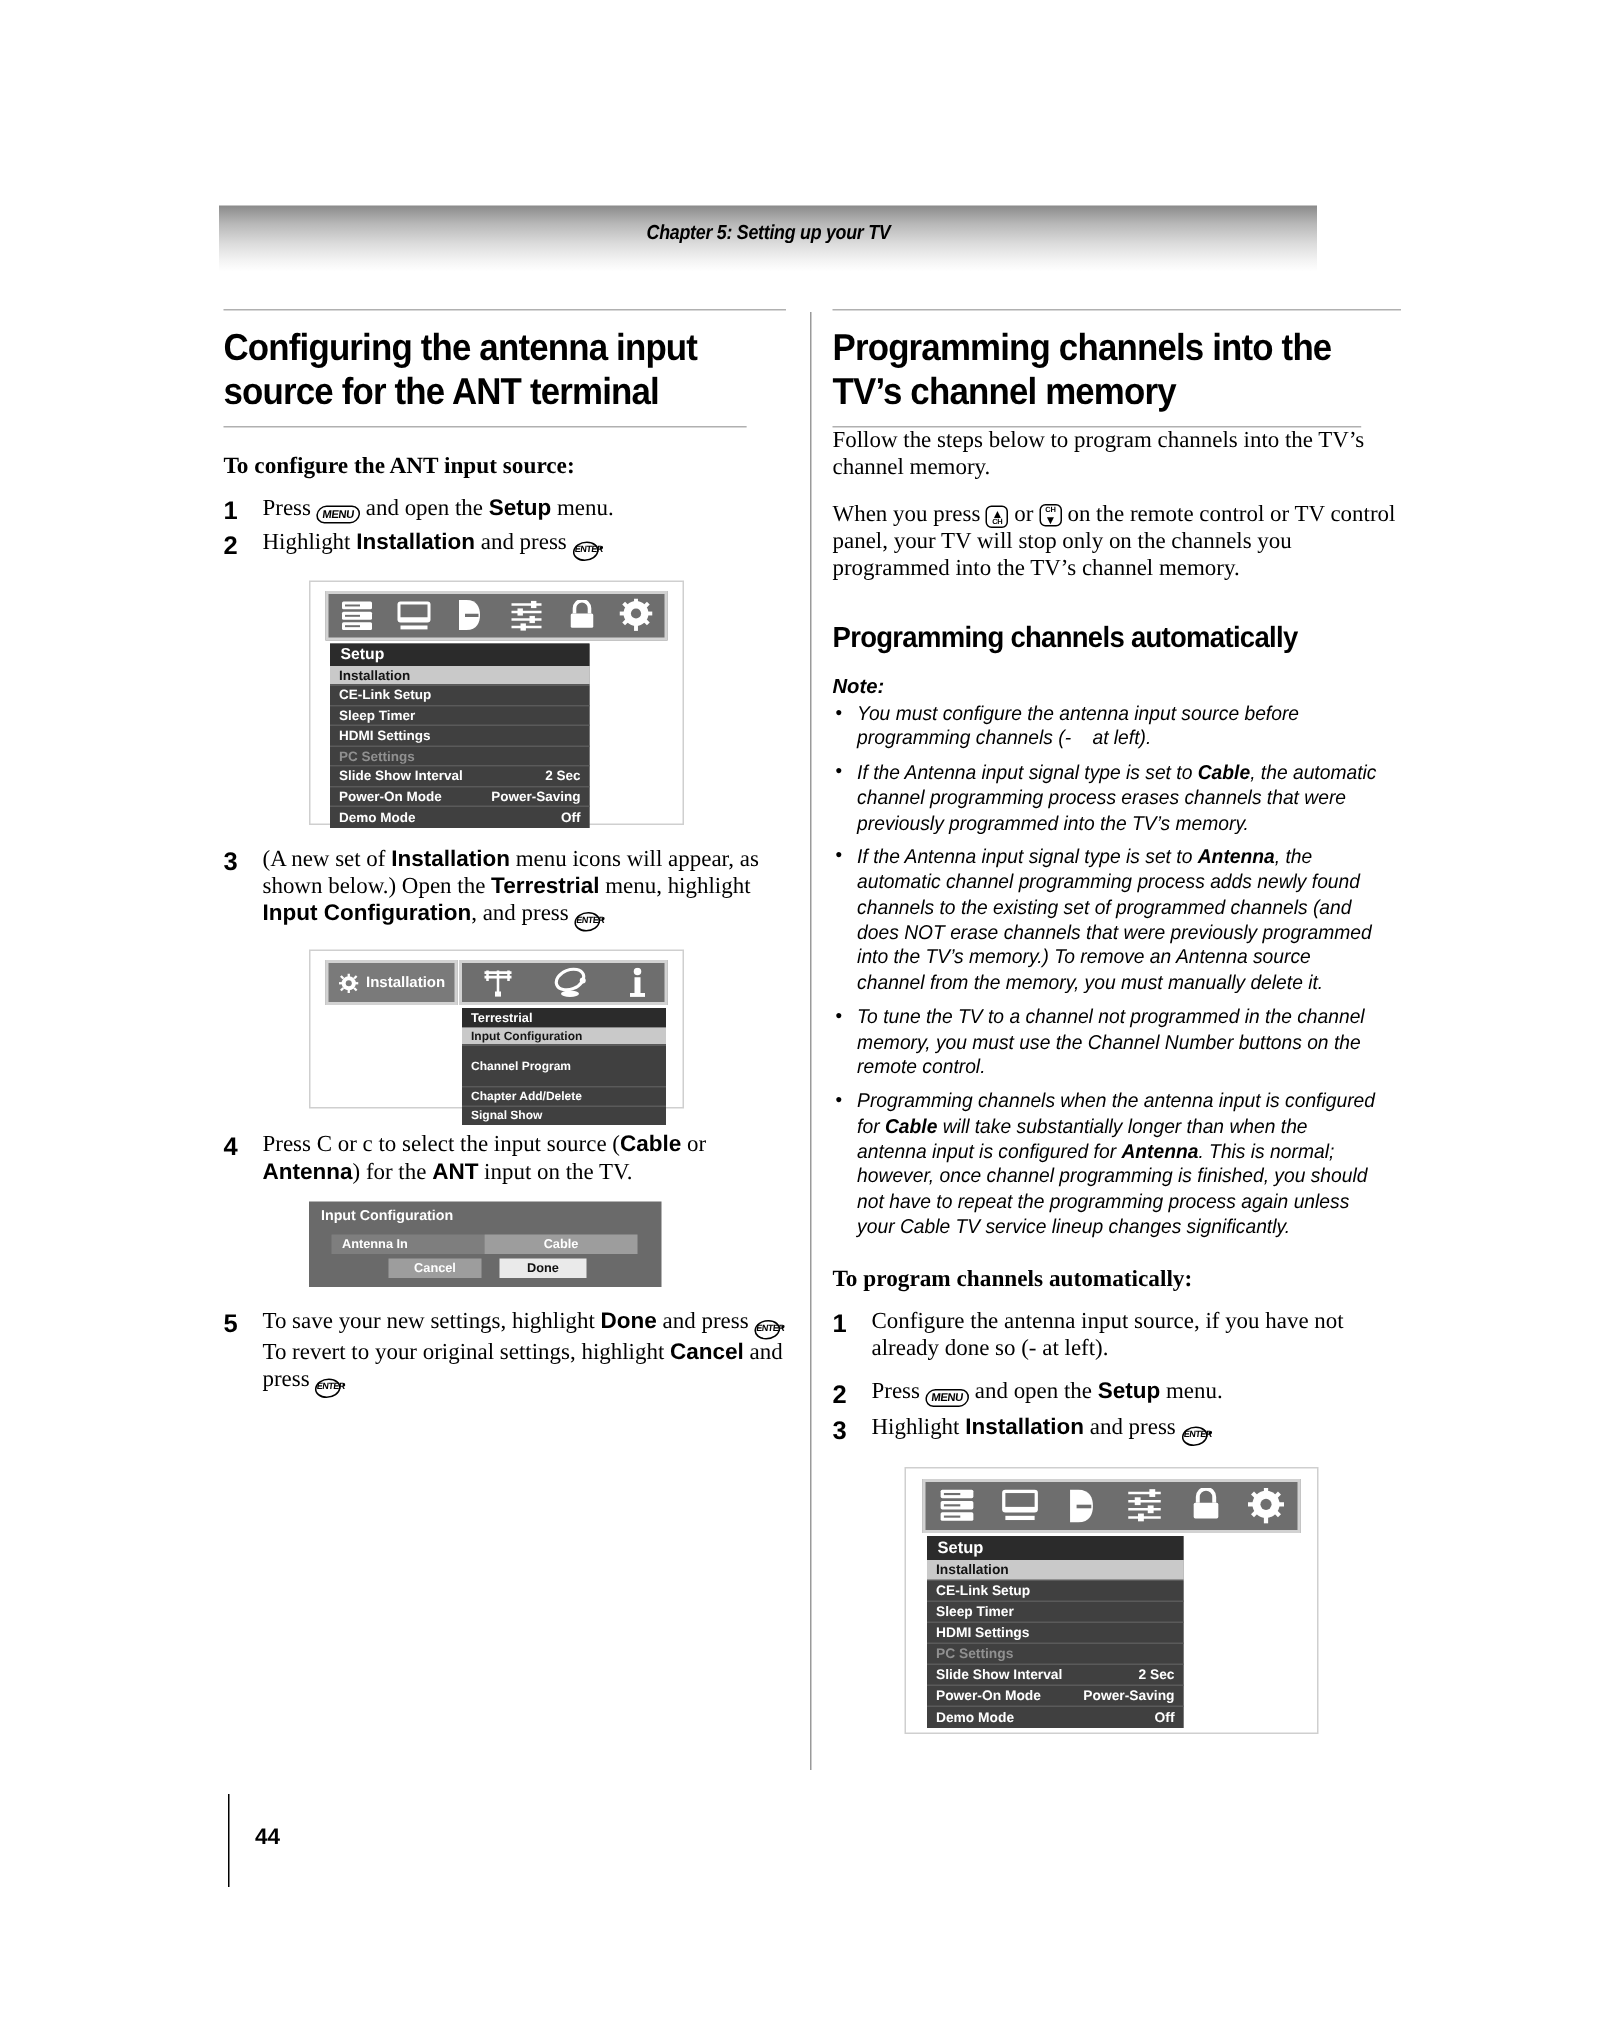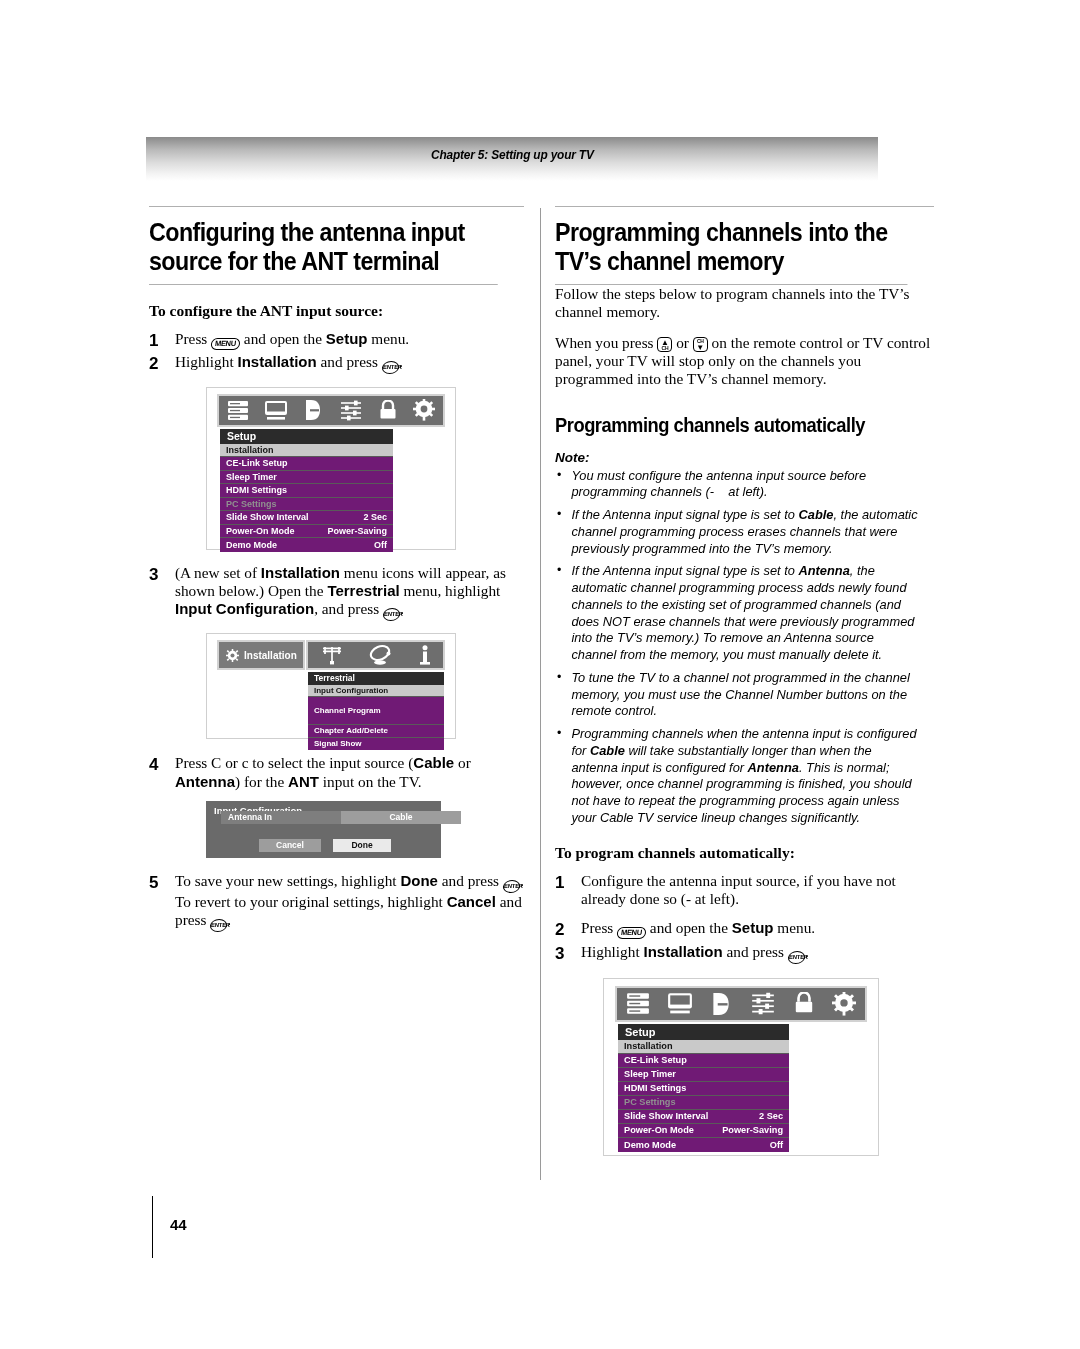--- a/index.html
+++ b/index.html
@@ -126,21 +126,21 @@
   }
   .osd-icon { display:flex; align-items:center; justify-content:center; }
 
   .osd-menu { background:#6b6b6b; }
   .osd-title {
     background:#2b2b2b; color:#fff;
     font-family:"Liberation Sans", sans-serif; font-weight:bold;
     display:flex; align-items:center;
   }
   .osd-row {
-    background:#701a75; color:#ffffff;
+    background:#404040; color:#ffffff;
     font-family:"Liberation Sans", sans-serif; font-weight:bold;
     display:flex; align-items:center; justify-content:space-between;
     border-bottom:1px solid #5a5a5a;
   }
   .osd-row.sel { background:#c9c9c9; color:#141414; }
   .osd-row.dim { color:#909090; }
 
   
   .inst-tab {
     background:#7a7a7a; border:2px solid #d2d2d2; color:#fff;
@@ -389,21 +389,21 @@
   <ul class="steps" style="margin-top:15px;">
     <li class="step">
       <span class="step-num">4</span>
       <span class="step-body">Press C or c  to select the input source (<b class="sans">Cable</b> or <b class="sans">Antenna</b>) for the <b class="sans">ANT</b> input on the TV.</span>
     </li>
   </ul>
 
   <div class="figure" style="margin:10px 0 0 57px; width:235px; height:57px; border:none;">
     <div class="dlg" style="position:absolute; left:0; top:0; width:235px; height:57px;">
       <div class="dlg-title" style="position:absolute; left:8px; top:4px; font-size:9.5px;">Input Configuration</div>
-      <div class="dlg-field" style="position:absolute; left:15px; top:10px; width:240px; height:13px;">
+      <div class="dlg-field" style="position:absolute; left:15px; top:22px; width:204px; height:13px;">
         <div class="dlg-label" style="width:50%; font-size:8.5px; padding-left:7px;">Antenna In</div>
         <div class="dlg-value" style="width:50%; font-size:8.5px;">Cable</div>
       </div>
       <div class="dlg-btns" style="position:absolute; left:15px; top:38px; width:208px; gap:12px;">
         <div class="btn btn-cancel" style="width:62px; height:13px; font-size:8.5px;">Cancel</div>
         <div class="btn btn-done" style="width:58px; height:13px; font-size:8.5px;">Done</div>
       </div>
     </div>
   </div>
 

